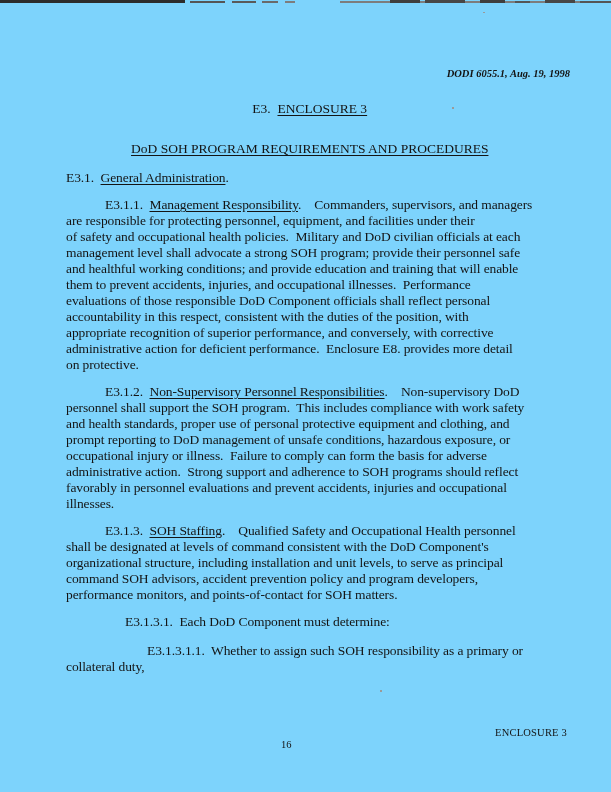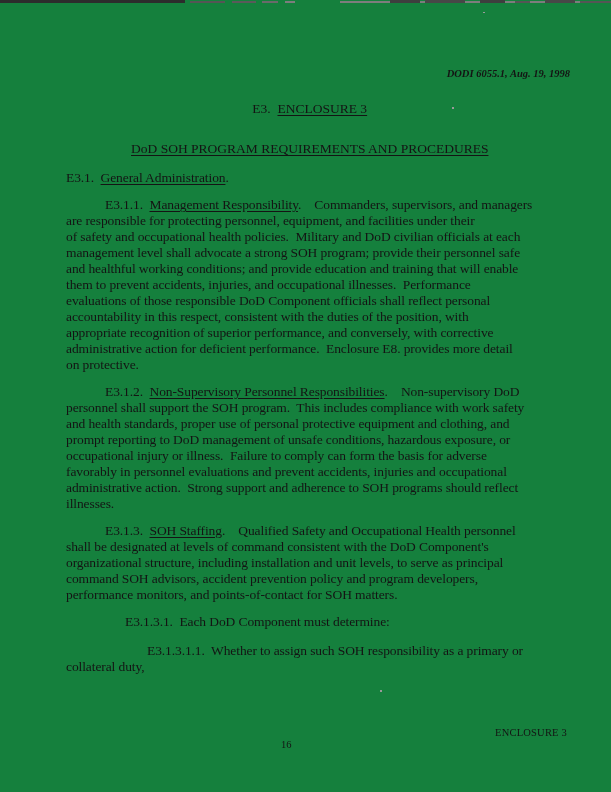--- a/index.html
+++ b/index.html
@@ -1,20 +1,20 @@
 <!DOCTYPE html>
 <html><head>
 <meta charset="utf-8">
 <style>
   html, body { margin: 0; padding: 0; background: #ffffff; }
   .page {
     position: relative;
     width: 611px;
     height: 792px;
-    background: #15803d;
+    background: #7dd3fc;
     font-family: "Liberation Serif", "DejaVu Serif", serif;
     color: #141414;
     overflow: hidden;
   }
   
   .scan-strip { position: absolute; top: 0; left: 0; width: 611px; height: 4px; }
   .scan-strip .seg { position: absolute; }
   .speck { position: absolute; background: #9a9a9a; }
 
   .doc-header {
@@ -119,22 +119,22 @@
         <div class="line"><span>appropriate recognition of superior performance, and conversely, with corrective</span></div>
         <div class="line"><span>administrative action for deficient performance.  Enclosure E8. provides more detail</span></div>
         <div class="line"><span>on protective.</span></div>
       </div>
       <div class="paragraph">
         <div class="line" style="padding-left: 39px;"><span>E3.1.2.  </span><span class="u">Non-Supervisory Personnel Responsibilities</span><span>.    Non-supervisory DoD</span></div>
         <div class="line"><span>personnel shall support the SOH program.  This includes compliance with work safety</span></div>
         <div class="line"><span>and health standards, proper use of personal protective equipment and clothing, and</span></div>
         <div class="line"><span>prompt reporting to DoD management of unsafe conditions, hazardous exposure, or</span></div>
         <div class="line"><span>occupational injury or illness.  Failure to comply can form the basis for adverse</span></div>
+        <div class="line"><span>administrative action.  Strong support and adherence to SOH programs should reflect</span></div>
         <div class="line"><span>favorably in personnel evaluations and prevent accidents, injuries and occupational</span></div>
-        <div class="line"><span>administrative action.  Strong support and adherence to SOH programs should reflect</span></div>
         <div class="line"><span>illnesses.</span></div>
       </div>
       <div class="paragraph">
         <div class="line" style="padding-left: 39px;"><span>E3.1.3.  </span><span class="u">SOH Staffing</span><span>.    Qualified Safety and Occupational Health personnel</span></div>
         <div class="line"><span>shall be designated at levels of command consistent with the DoD Component's</span></div>
         <div class="line"><span>organizational structure, including installation and unit levels, to serve as principal</span></div>
         <div class="line"><span>command SOH advisors, accident prevention policy and program developers,</span></div>
         <div class="line"><span>performance monitors, and points-of-contact for SOH matters.</span></div>
       </div>
       <div class="paragraph">

